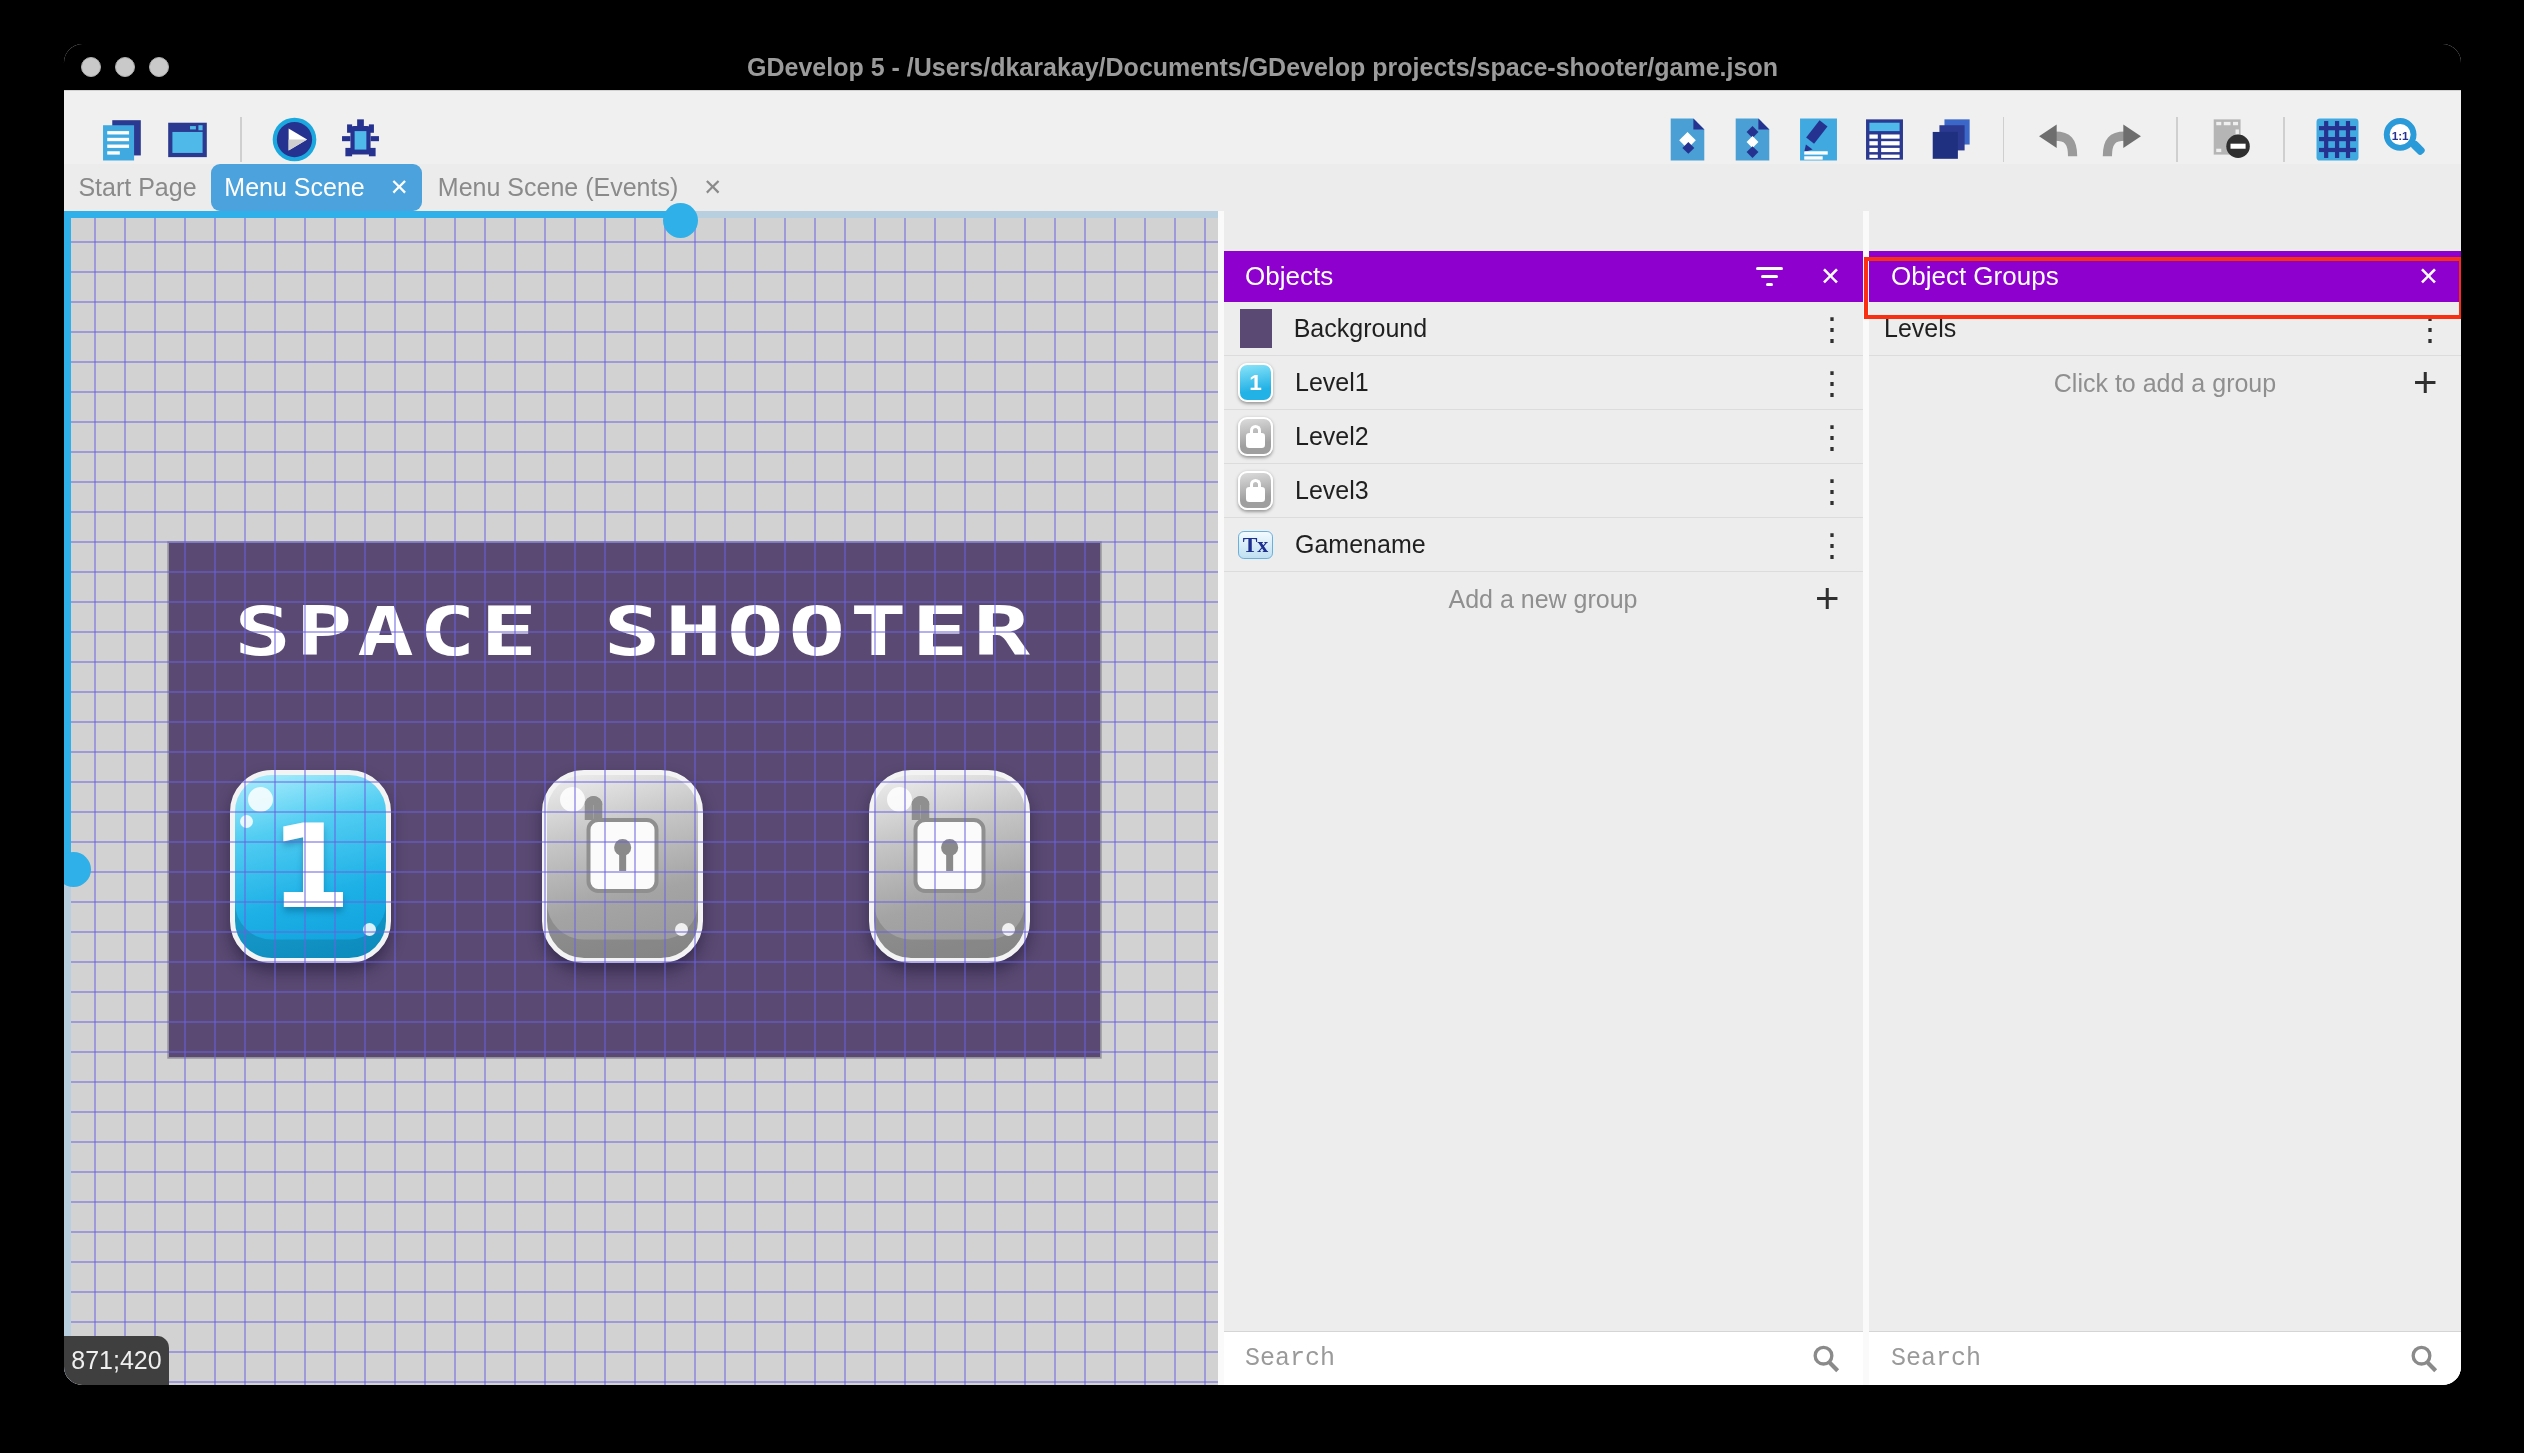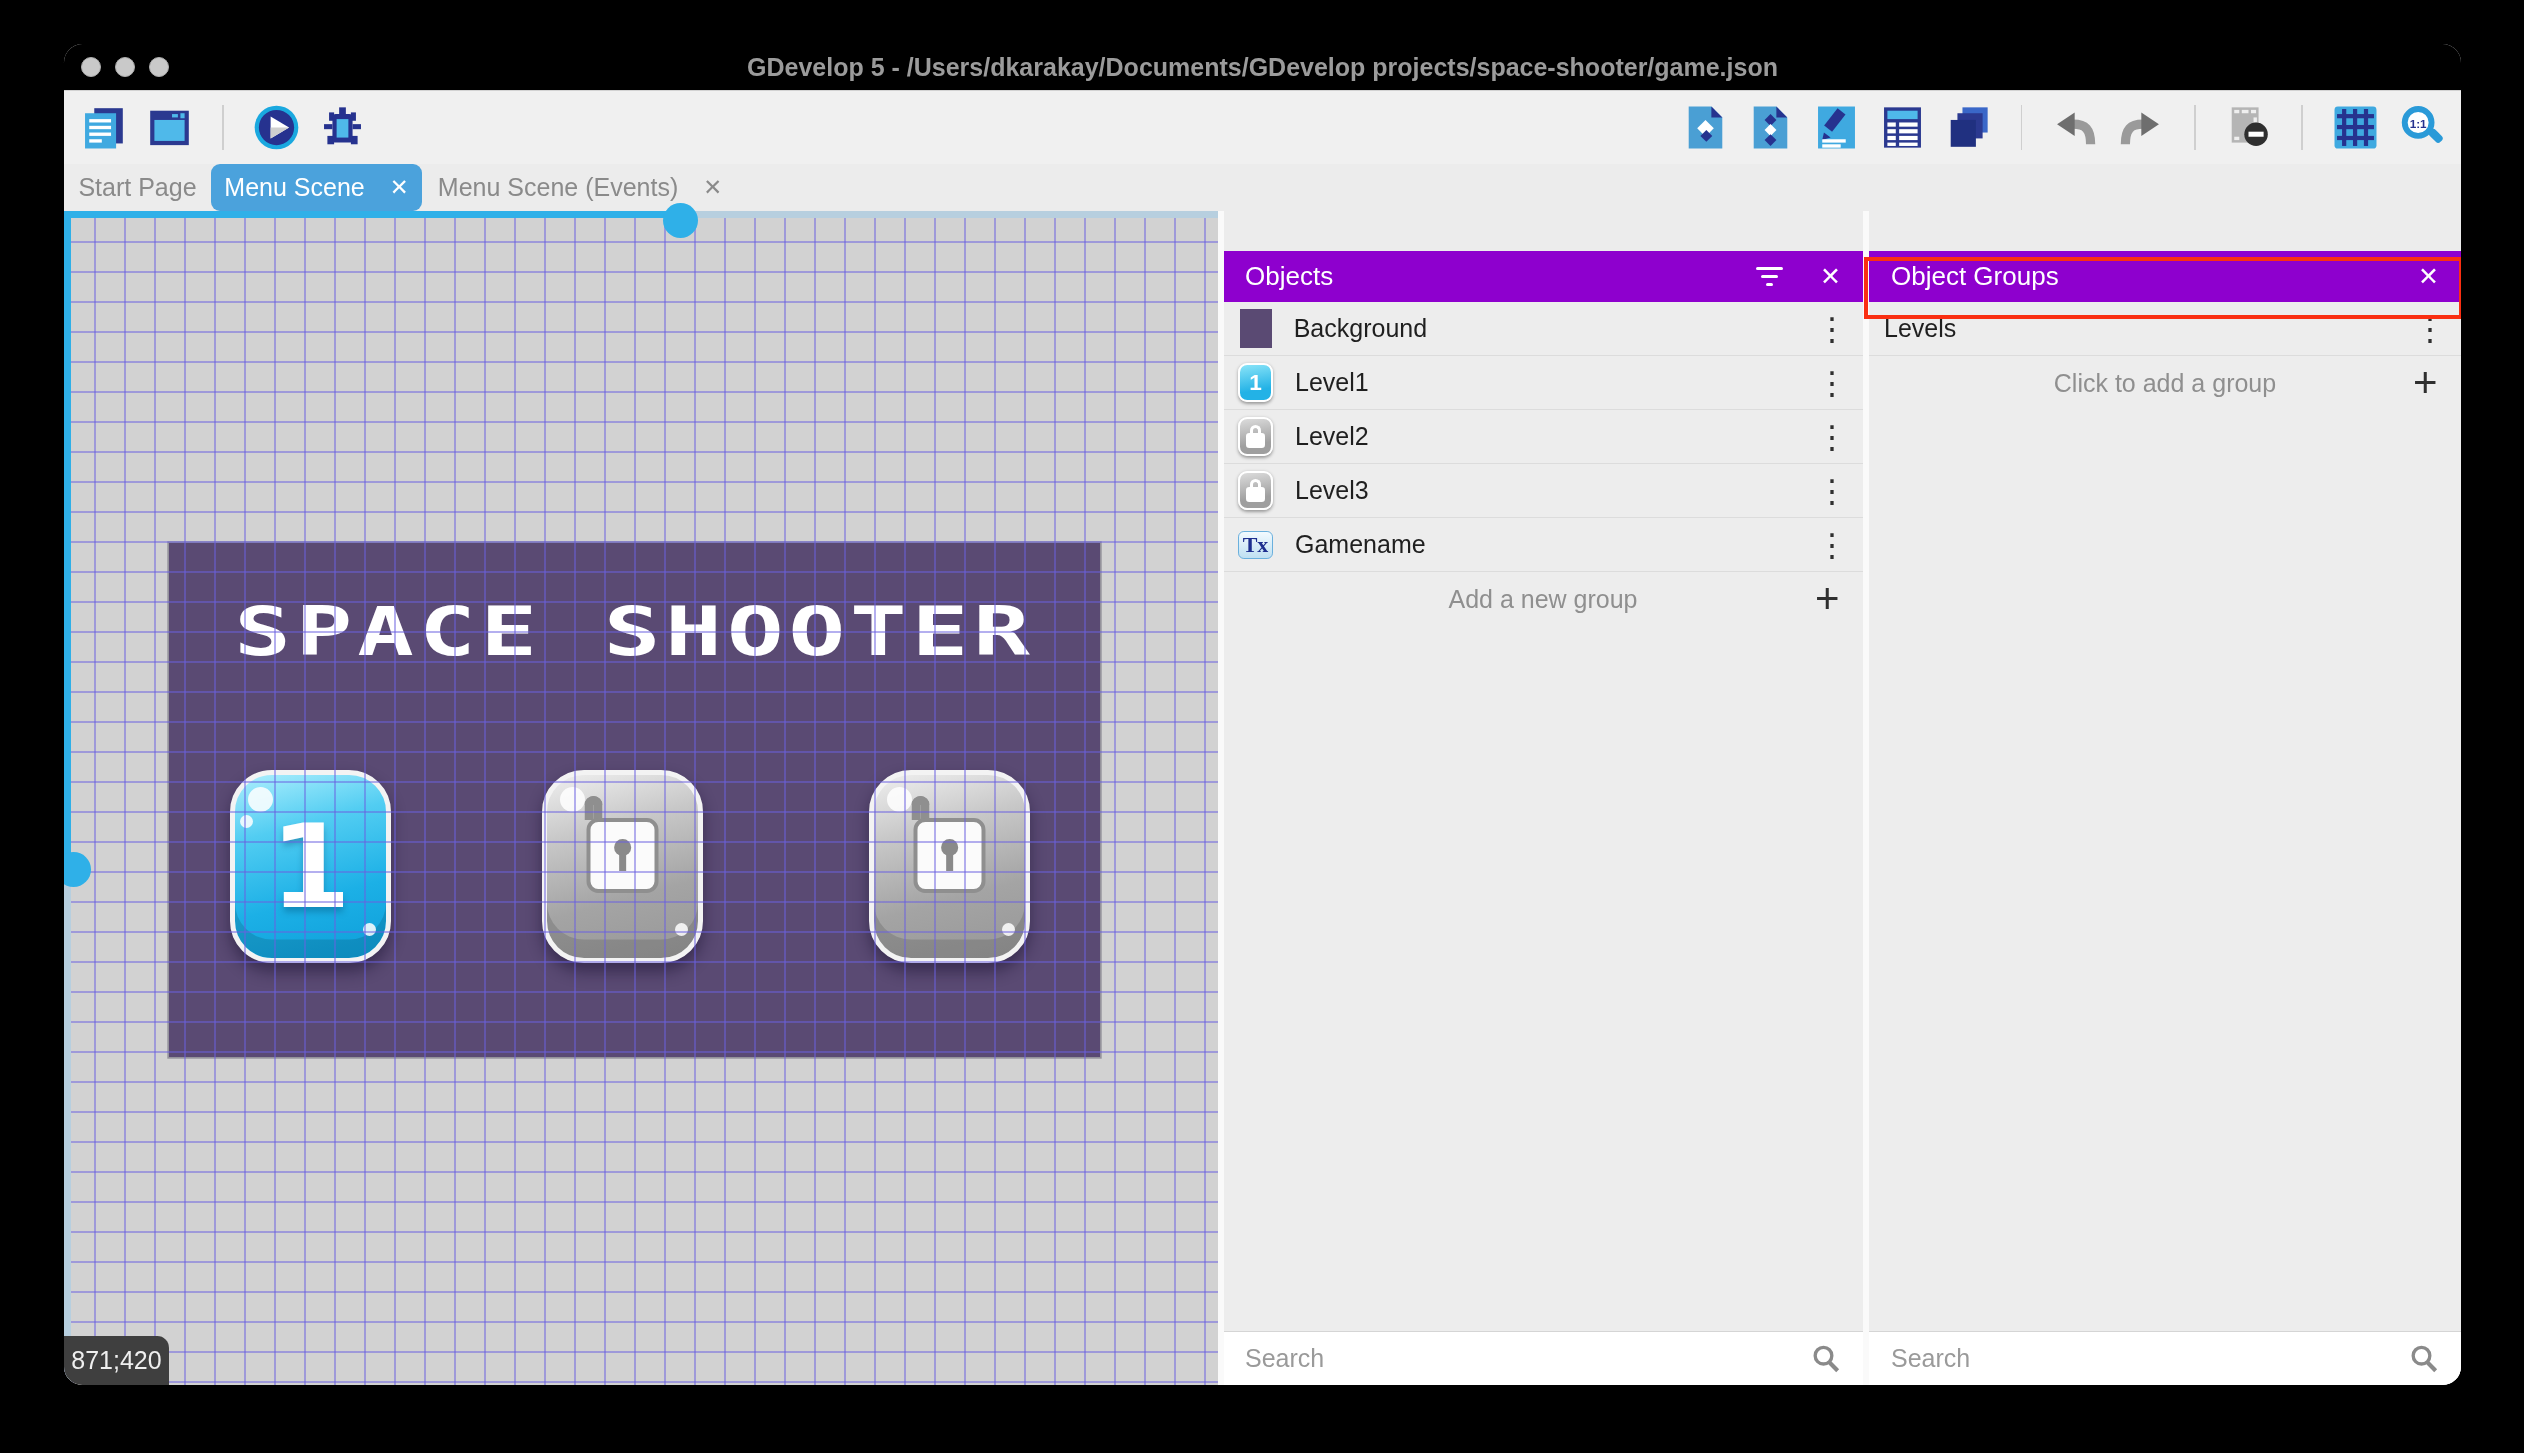--- a/index.html
+++ b/index.html
@@ -10,21 +10,21 @@
             background:#ececec; border-radius:18.4px; overflow:hidden;
             box-shadow:0 33px 84px rgba(0,0,0,.75); }
 
   
   .titlebar { position:relative; height:47px; background:#000000; border-bottom:0.8px solid #d2d2d2; }
   .lights { position:absolute; left:16.7px; top:13.4px; display:flex; gap:14.2px; }
   .light { width:20px; height:20px; border-radius:50%; background:#c9c9c9; border:0.8px solid #aeaeae; }
   .wtitle { line-height:47px; text-align:center; color:#9b9b9b; font-size:25px; font-weight:bold; }
 
   
-  .toolbar { height:73px; background:#f0f0f0; display:flex; align-items:center; padding:0 15px; }
+  .toolbar { height:73px; background:#f0f0f0; display:flex; align-items:flex-end; padding:0 33px; }
   .tgroup { display:flex; align-items:center; gap:16.7px; }
   .ticon { width:49px; height:49px; display:flex; align-items:center; justify-content:center; }
   .ticon svg { width:47px; height:47px; }
   .tsep { width:1.7px; height:45px; background:#cfcfcf; margin:0 11.7px; }
   .tspacer { flex:1; }
 
   
   .tabbar { height:47px; background:#ececec; display:flex; }
   .tab { display:flex; align-items:center; justify-content:center; gap:25px;
          font-size:25px; color:#8a8a8a; cursor:default; }
@@ -109,21 +109,21 @@
   .thumb-text { width:35px; height:28px; border-radius:5.9px; border:1.7px solid #6ab0dd;
                background:linear-gradient(#f2faff,#bfe0f2);
                display:flex; align-items:center; justify-content:center;
                font-family:"Liberation Serif", serif; font-weight:bold; font-size:22px; color:#1d2f8f; }
   .paddrow { height:54px; position:relative; display:flex; align-items:center; justify-content:center;
              color:#8f8f8f; font-size:25px; }
   .pplus { position:absolute; right:23.4px; font-size:42px; font-weight:300; color:#2f2f2f; line-height:1; }
   .psearch { position:absolute; left:0; right:0; bottom:0; height:54px; background:#fff;
              border-top:0.8px solid #d5d5d5; display:flex; align-items:center; padding:0 22px; gap:13.4px; }
   .search-input { flex:1; border:none; outline:none; background:transparent;
-             font-size:25px; color:#444; font-family:Liberation Sans, sans-serif; }
+             font-size:25px; color:#444; font-family:Liberation Mono, monospace; }
   .search-input::placeholder { color:#9a9a9a; }
 
   .redbox { position:absolute; left:1800px; top:213px; width:599px; height:62px;
             border:4.2px solid #FA2F12; z-index:55; pointer-events:none; }
   .toast { position:absolute; left:933px; top:1227px; width:532px; height:65px; background:#323232;
            border-radius:8.4px; display:flex; align-items:center; padding:0 25px; color:#fff;
            font-size:25px; z-index:60; box-shadow:0 6.7px 20px rgba(0,0,0,.4); }
 </style>
 </head>
 <body>

